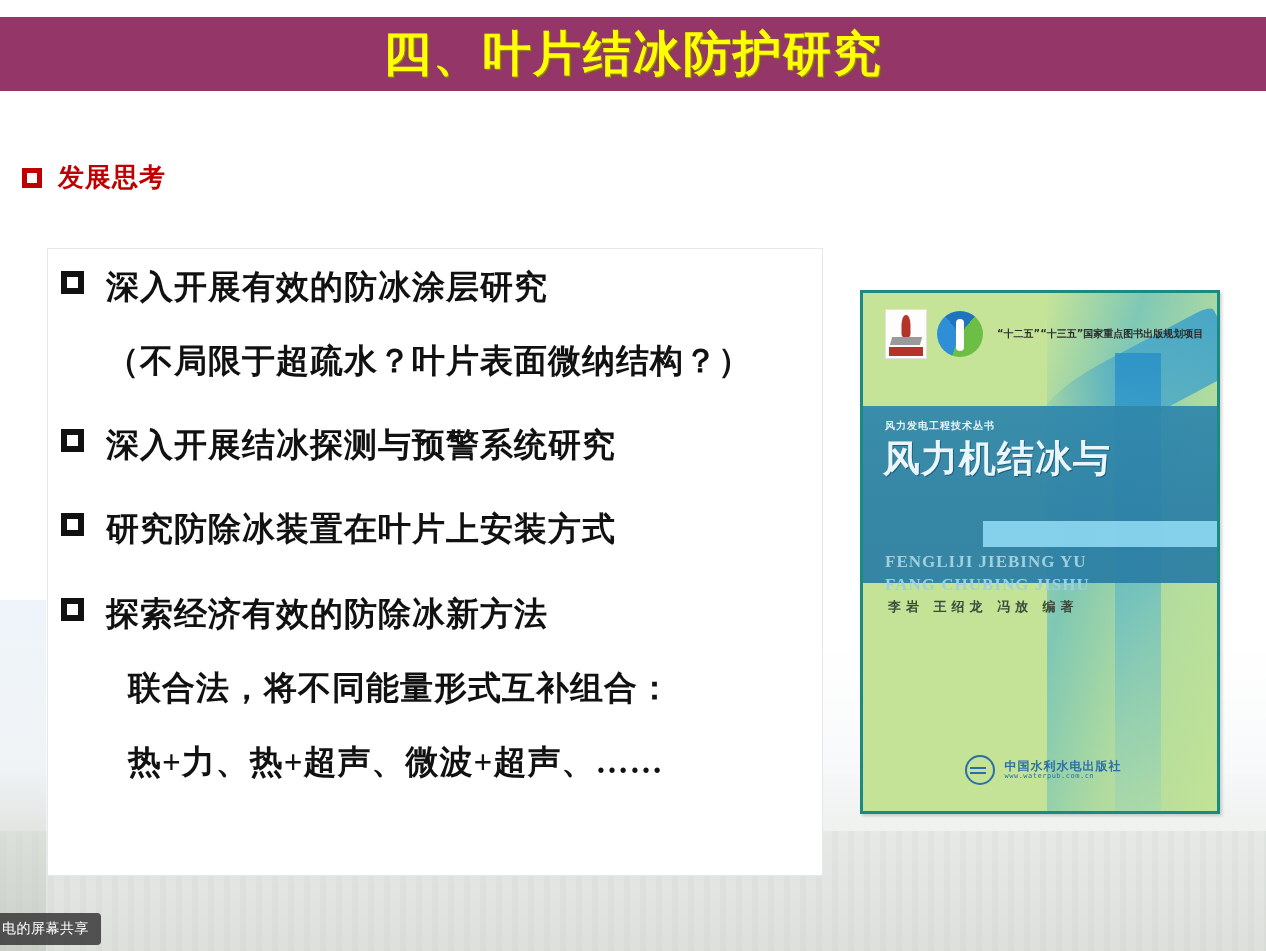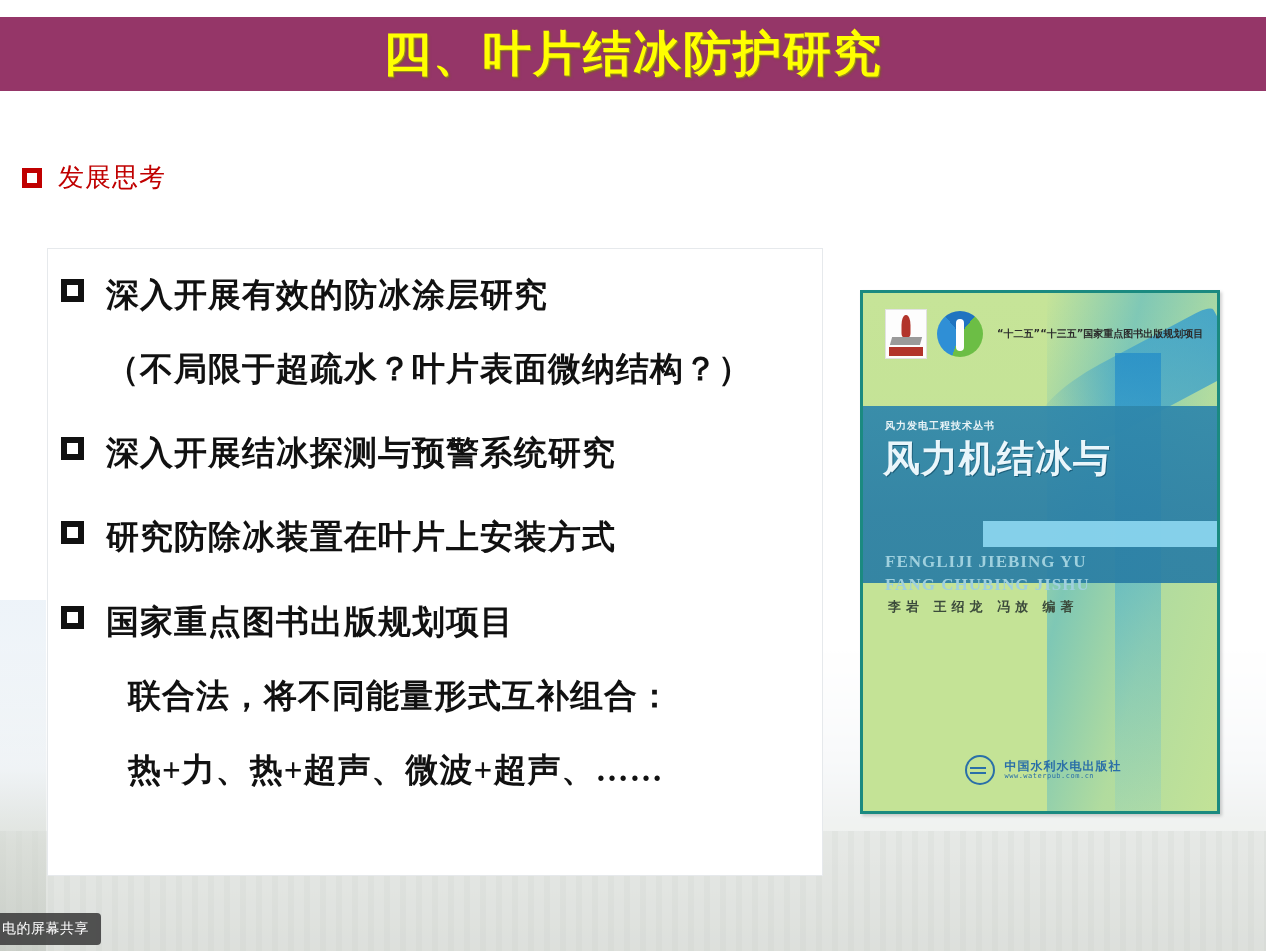--- a/index.html
+++ b/index.html
@@ -87,41 +87,41 @@
     box-sizing: border-box;
     width: 20px;
     height: 20px;
     border: 5px solid #c00000;
     background: #ffffff;
     flex: none;
   }
   .section-head-label {
     color: #c00000;
     font-family: "DejaVu Sans", sans-serif;
-    font-weight: normal;
+    font-weight: bold;
     font-size: 26px;
     letter-spacing: 1px;
   }
 
   
   .content-card {
     position: absolute;
     left: 47px;
     top: 248px;
     width: 776px;
     height: 628px;
     background: #ffffff;
     border: 1px solid #e6e9ec;
     box-sizing: border-box;
   }
 
   .bullet-list {
     position: absolute;
     left: 47px;
-    top: 256px;
+    top: 248px;
     width: 790px;
     box-sizing: border-box;
     padding: 14px 0 0 14px;
   }
   .bline {
     display: flex;
     align-items: flex-start;
     margin-bottom: 8px;
   }
   .bline .mark {
@@ -435,21 +435,21 @@
 
     <div class="bline">
       <span class="mark"></span>
       <span class="btext">研究防除冰装置在叶片上安装方式</span>
     </div>
 
     <div class="gap-md"></div>
 
     <div class="bline">
       <span class="mark"></span>
-      <span class="btext">国家重点图书出版规划项目</span>
+      <span class="btext">探索经济有效的防除冰新方法</span>
     </div>
 
     <div class="gap-sm"></div>
 
     <div class="bline">
       <span class="mark spacer"></span>
       <span class="btext sub-line">联合法，将不同能量形式互补组合：</span>
     </div>
 
     <div class="gap-sm"></div>

